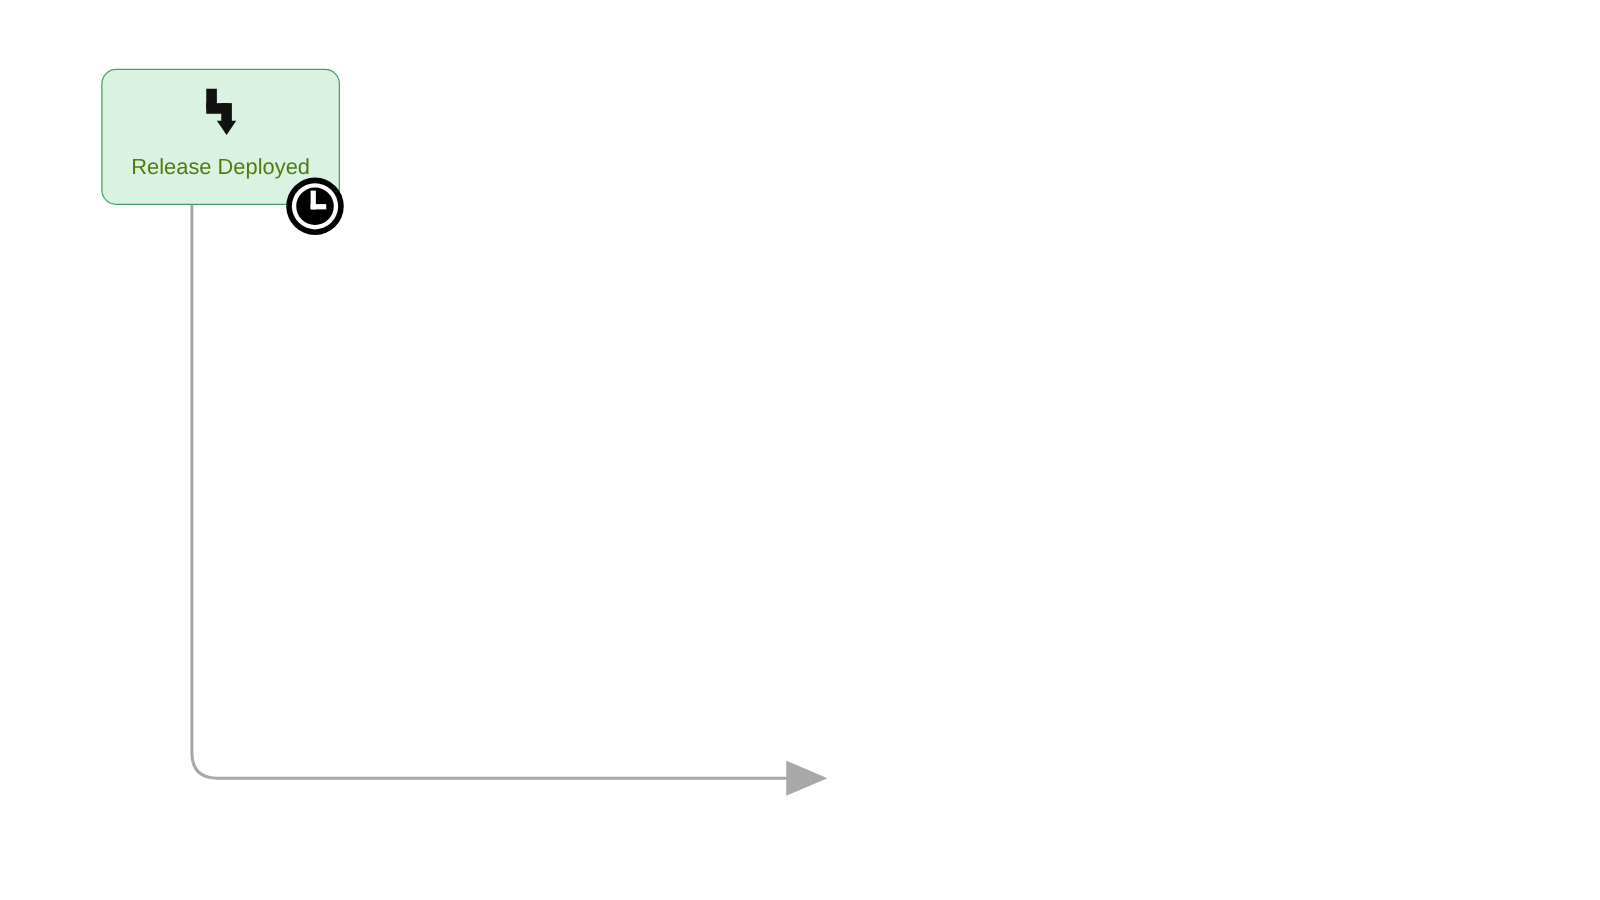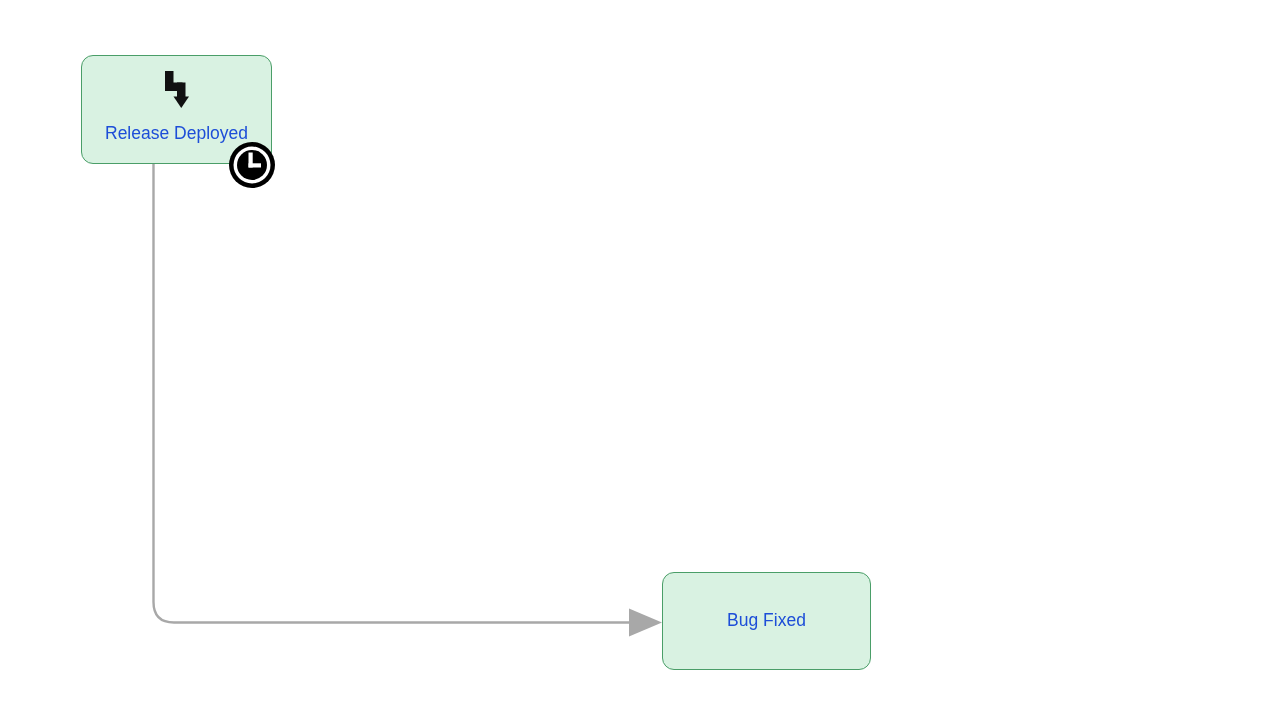--- a/index.html
+++ b/index.html
@@ -41,21 +41,21 @@
     box-sizing: border-box;
     border-radius: 12px;
     display: flex;
     align-items: center;
     justify-content: center;
   }
 
   .node-label {
     font-size: 17.5px;
     line-height: 1;
-    color: #1d4ed8;
+    color: #4d7c0f;
     white-space: nowrap;
     text-align: center;
   }
 
   
   #node-release-deployed {
     left: 81px;
     top: 55px;
     width: 191px;
     height: 109px;
@@ -128,17 +128,14 @@
     <circle cx="24" cy="24" r="23" fill="#000000"></circle>
 
     <circle cx="24" cy="24" r="18.5" fill="#ffffff"></circle>
 
     <circle cx="24" cy="24" r="15" fill="#000000"></circle>
 
     <rect x="20.5" y="11.5" width="4.2" height="15" fill="#ffffff"></rect>
     <rect x="20.5" y="22.3" width="12.5" height="4.2" fill="#ffffff"></rect>
   </svg>
 
-  <div class="node" id="node-bug-fixed" style="background:#d9f2e2; border:1.6px solid #4a9e68;">
-    <span class="node-label">Bug Fixed</span>
-  </div>
 
 </div>
 
 </body></html>

